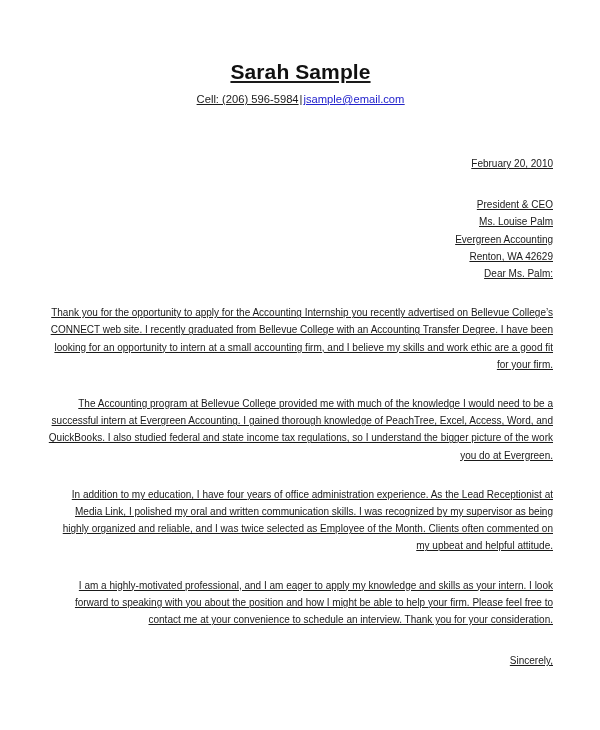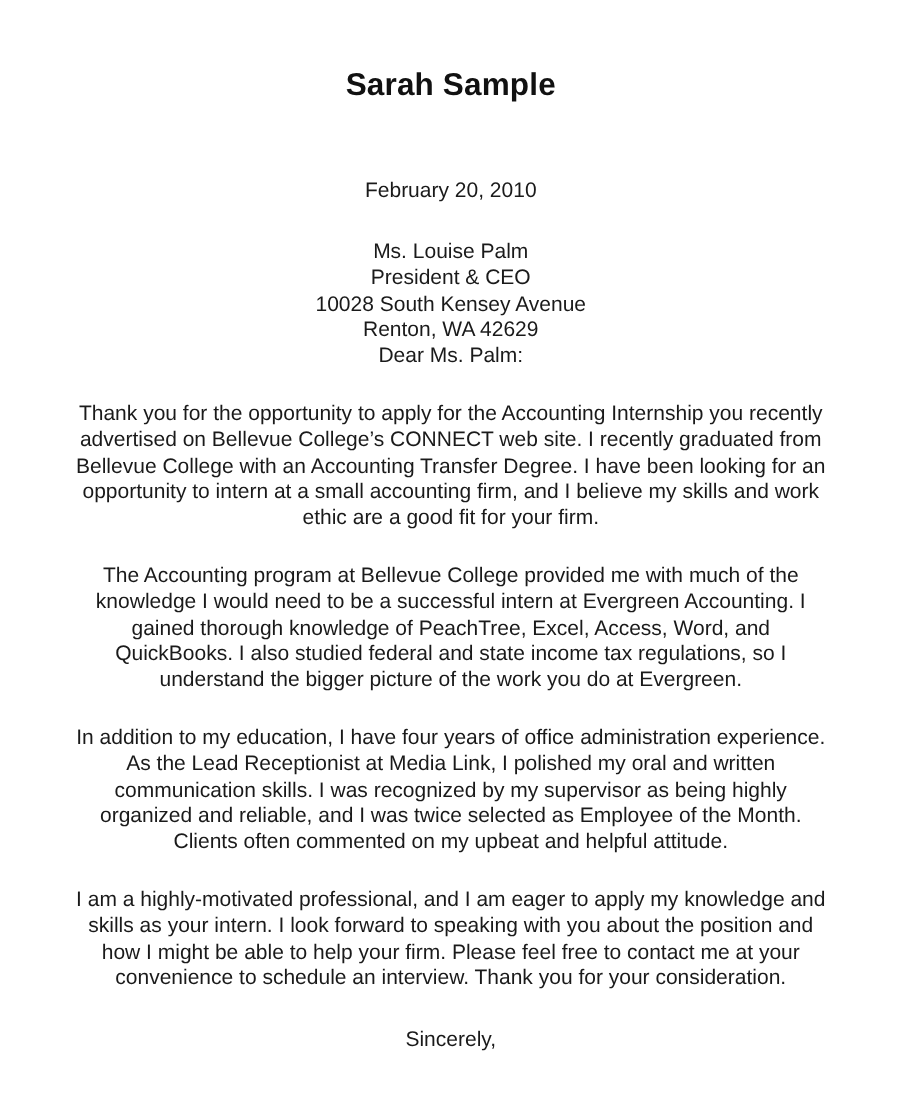--- a/index.html
+++ b/index.html
@@ -24,21 +24,22 @@
   }
   .letter {
     position: absolute;
     left: 48px;
     top: 0;
     width: 505px;
   }
   
   .letterhead {
     text-align: center;
-    padding-top: 44px;
+    padding-top: 59px;
+    text-decoration: underline;
   }
   .sender-name {
     font-size: 21px;
     font-weight: bold;
     letter-spacing: 0.1px;
     line-height: 26px;
     color: #111111;
     margin: 0;
   }
   .contact-line {
@@ -52,24 +53,25 @@
     color: #1a1a1a;
     padding: 0 1px;
   }
   .email-link {
     color: #2222cc;
     text-decoration: underline;
     cursor: pointer;
   }
   
   .block {
-    font-size: 14px;
+    font-size: 10px;
     line-height: 17.2px;
     color: #1a1a1a;
-    text-align: center;
+    text-align: right;
+    text-decoration: underline;
   }
   .date-line {
     margin-top: 48px;
   }
   .recipient {
     margin-top: 24px;
   }
   .recipient div {
     line-height: 17.2px;
   }
@@ -83,28 +85,31 @@
   }
 </style>
 </head>
 <body>
 
 <div class="page">
   <div class="letter">
 
     <div class="letterhead">
       <div class="sender-name">Sarah Sample</div>
+      <div class="contact-line">
+        <span>Cell: (206) 596-5984</span><span class="contact-sep">|</span><span class="email-link">jsample@email.com</span>
+      </div>
     </div>
 
     <div class="block date-line">February 20, 2010</div>
 
     <div class="block recipient">
+      <div>President &amp; CEO</div>
       <div>Ms. Louise Palm</div>
-      <div>President &amp; CEO</div>
-      <div>10028 South Kensey Avenue</div>
+      <div>Evergreen Accounting</div>
       <div>Renton, WA 42629</div>
     </div>
 
     <div class="block salutation">Dear Ms. Palm:</div>
 
     <div class="block para">Thank you for the opportunity to apply for the Accounting Internship you recently advertised on Bellevue College’s CONNECT web site.  I recently graduated from Bellevue College with an Accounting Transfer Degree.  I have been looking for an opportunity to intern at a small accounting firm, and I believe my skills and work ethic are a good fit for your firm.</div>
     <div class="block para">The Accounting program at Bellevue College provided me with much of the knowledge I would need to be a successful intern at Evergreen Accounting.  I gained thorough knowledge of PeachTree, Excel, Access, Word, and QuickBooks.  I also studied federal and state income tax regulations, so I understand the bigger picture of the work you do at Evergreen.</div>
     <div class="block para">In addition to my education, I have four years of office administration experience.  As the Lead Receptionist at Media Link, I polished my oral and written communication skills.  I was recognized by my supervisor as being highly organized and reliable, and I was twice selected as Employee of the Month.  Clients often commented on my upbeat and helpful attitude.</div>
     <div class="block para">I am a highly-motivated professional, and I am eager to apply my knowledge and skills as your intern. I look forward to speaking with you about the position and how I might be able to help your firm. Please feel free to contact me at your convenience to schedule an interview.  Thank you for your consideration.</div>
 

